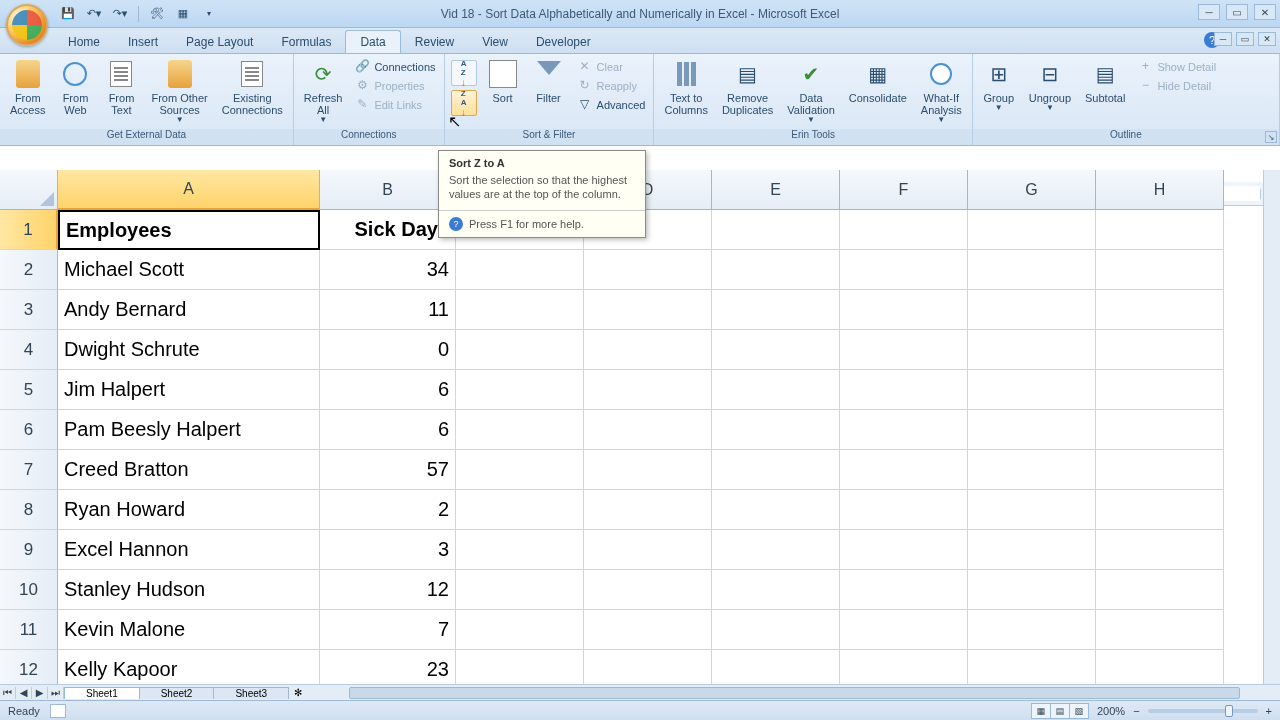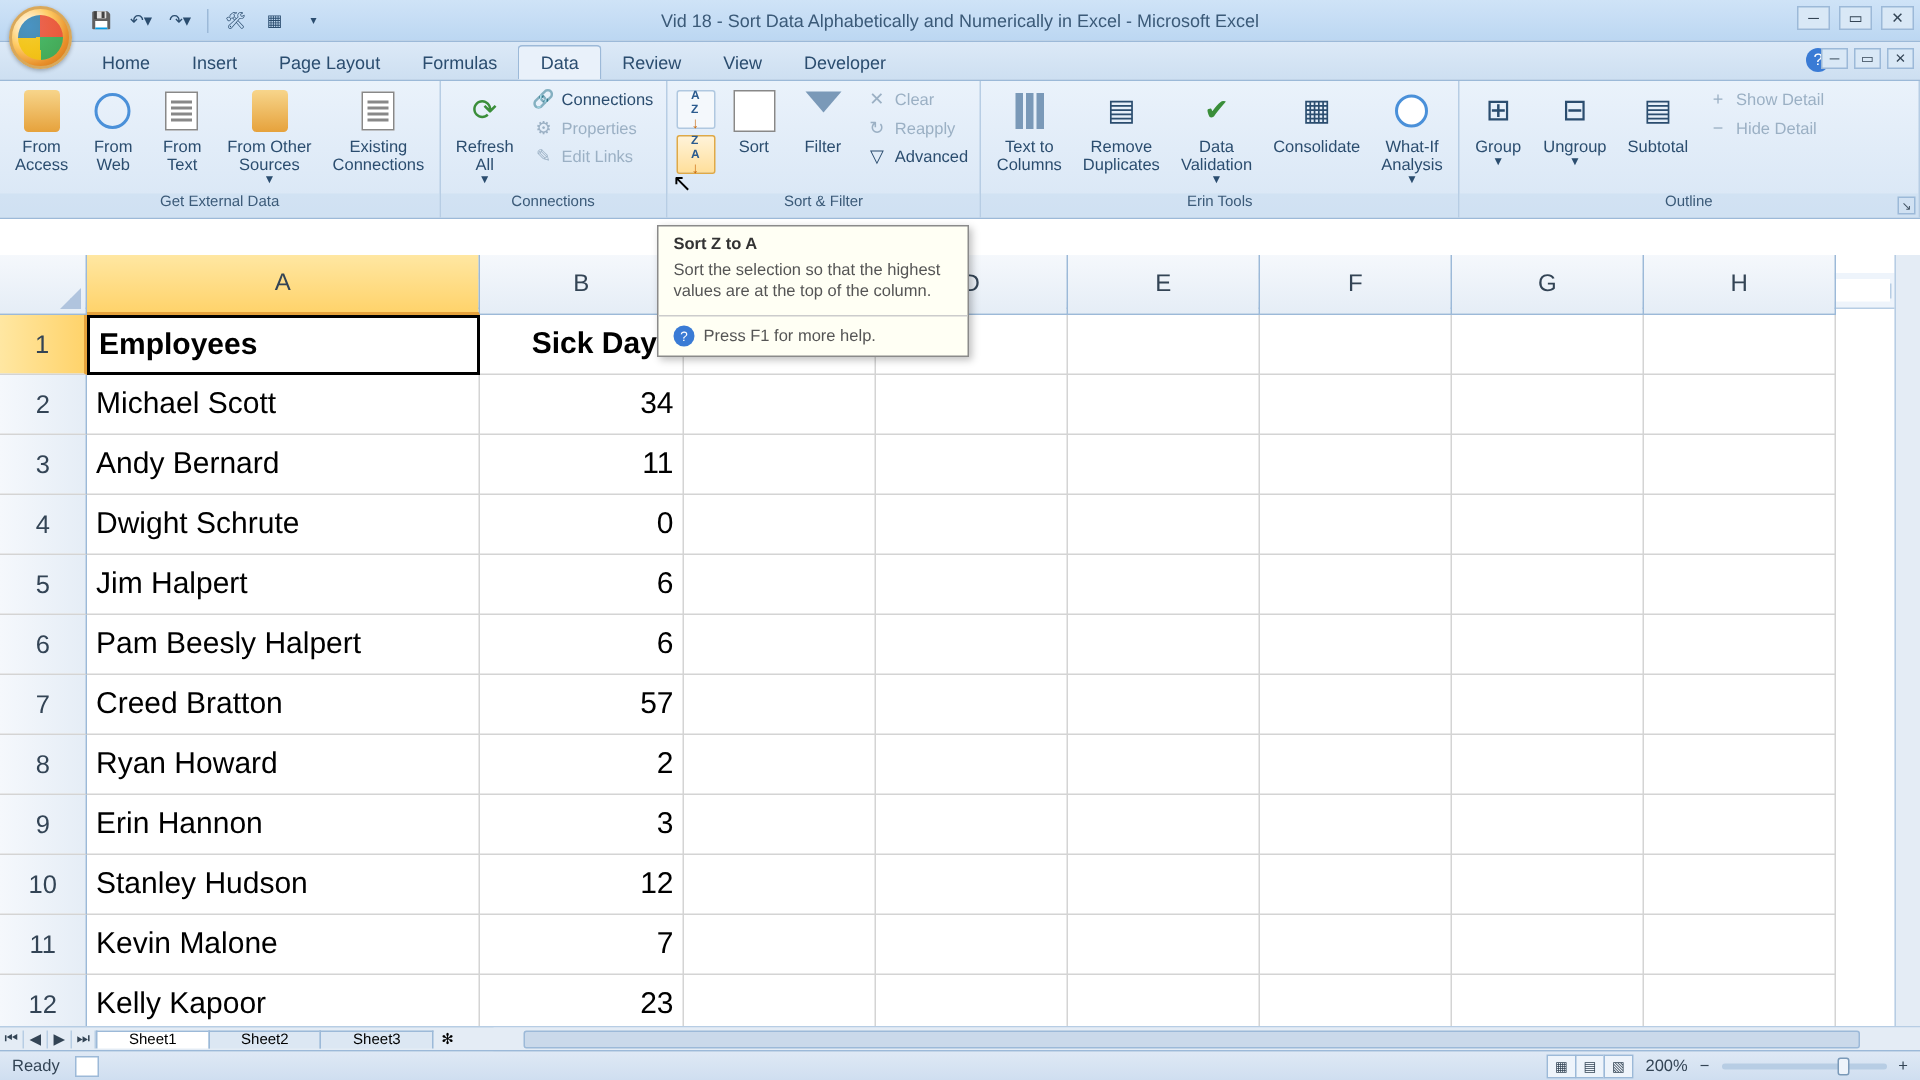--- a/index.html
+++ b/index.html
@@ -411,21 +411,21 @@
       <div class="rowhdr">8</div>
       <div class="cell">Ryan Howard</div>
       <div class="cell num">2</div>
       <div class="cell"></div>
       <div class="cell"></div>
       <div class="cell"></div>
       <div class="cell"></div>
       <div class="cell"></div>
       <div class="cell"></div>
       <div class="rowhdr">9</div>
-      <div class="cell">Erin Hannon</div>
+      <div class="cell">Excel Hannon</div>
       <div class="cell num">3</div>
       <div class="cell"></div>
       <div class="cell"></div>
       <div class="cell"></div>
       <div class="cell"></div>
       <div class="cell"></div>
       <div class="cell"></div>
       <div class="rowhdr">10</div>
       <div class="cell">Stanley Hudson</div>
       <div class="cell num">12</div>

